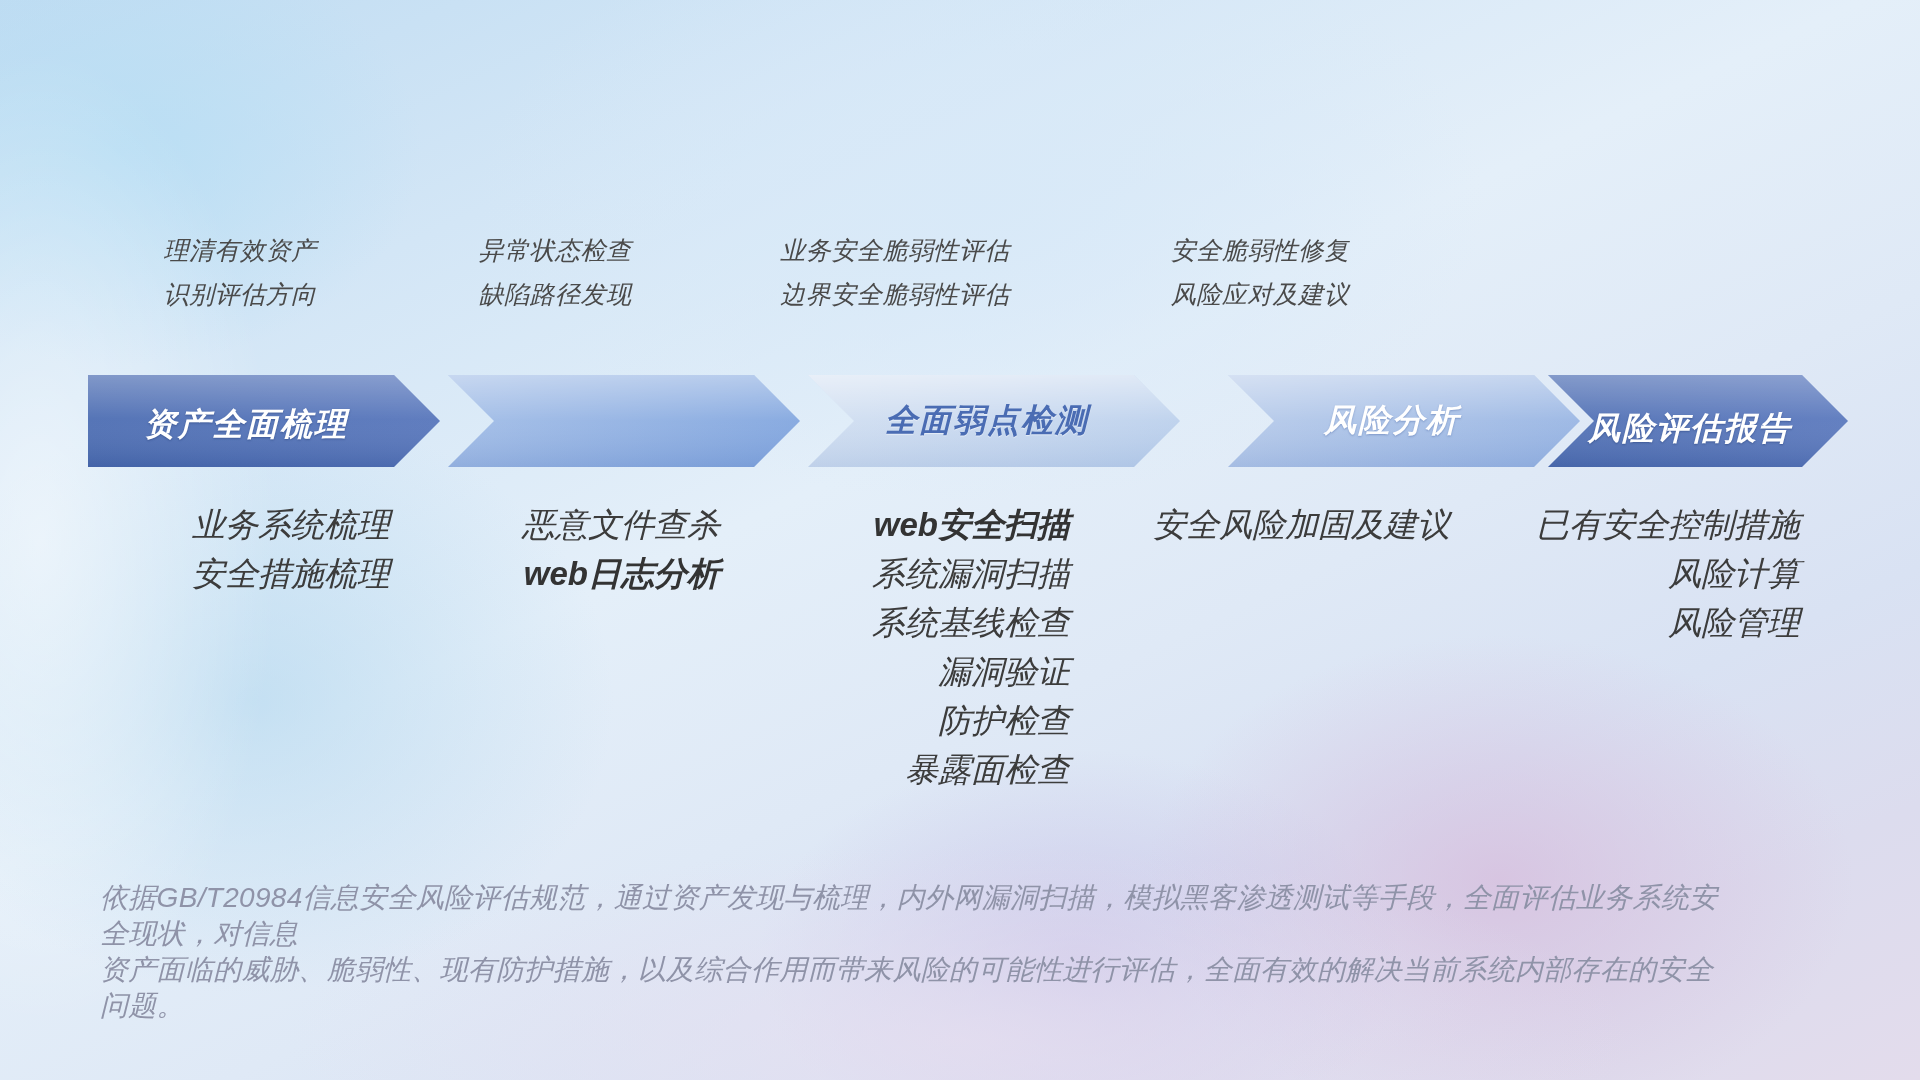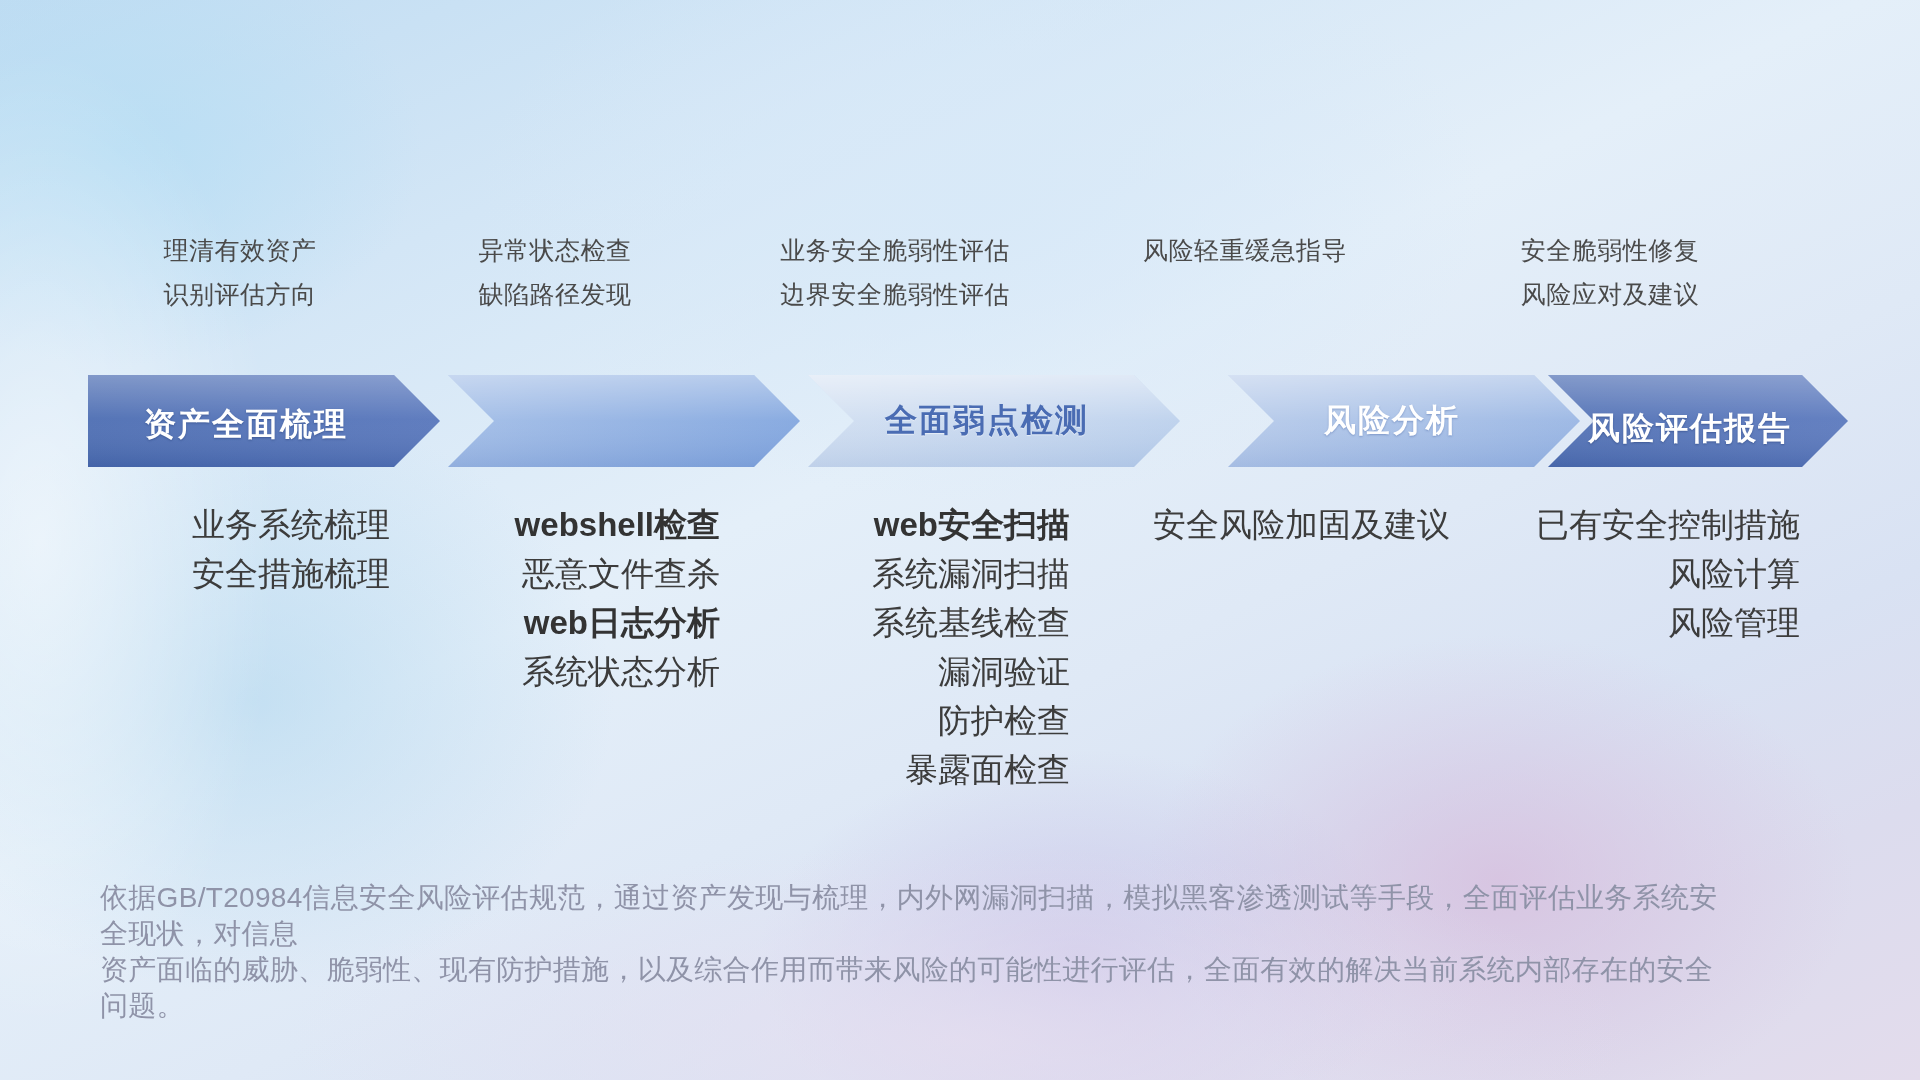--- a/index.html
+++ b/index.html
@@ -37,20 +37,21 @@
       radial-gradient(ellipse 900px 260px at 960px 1040px, rgba(231,223,240,0.75) 0%, rgba(231,223,240,0.0) 75%);
     pointer-events: none;
   }
 
   
   #content {
     position: absolute;
     left: 0; top: 0;
     width: 1920px;
     height: 1080px;
+    font-style: italic;
   }
 
   
   .toprow {
     position: absolute;
     left: 90px;
     top: 228px;
     width: 1750px;
     display: flex;
   }
@@ -149,23 +150,20 @@
         <span class="tline">识别评估方向</span>
       </div>
       <div class="topcol c2">
         <span class="tline">异常状态检查</span>
         <span class="tline">缺陷路径发现</span>
       </div>
       <div class="topcol c3">
         <span class="tline">业务安全脆弱性评估</span>
         <span class="tline">边界安全脆弱性评估</span>
       </div>
-      <div class="topcol c4">
-        <span class="tline">风险轻重缓急指导</span>
-      </div>
       <div class="topcol c5">
         <span class="tline">安全脆弱性修复</span>
         <span class="tline">风险应对及建议</span>
       </div>
     </div>
 
     <div class="banner">
 
       <div class="chev" style="left:0px; width:352px;">
         <svg class="shape" viewBox="0 0 352 92" preserveAspectRatio="none">
@@ -265,24 +263,22 @@
     </div>
 
     <div class="botrow">
 
       <div class="botcol c1">
         <span class="bline">业务系统梳理</span>
         <span class="bline">安全措施梳理</span>
       </div>
 
       <div class="botcol c2">
-        <span class="bline bold">webshell检查</span>
         <span class="bline">恶意文件查杀</span>
         <span class="bline bold">web日志分析</span>
-        <span class="bline">系统状态分析</span>
       </div>
 
       <div class="botcol c3">
         <span class="bline bold">web安全扫描</span>
         <span class="bline">系统漏洞扫描</span>
         <span class="bline">系统基线检查</span>
         <span class="bline">漏洞验证</span>
         <span class="bline">防护检查</span>
         <span class="bline">暴露面检查</span>
       </div>

